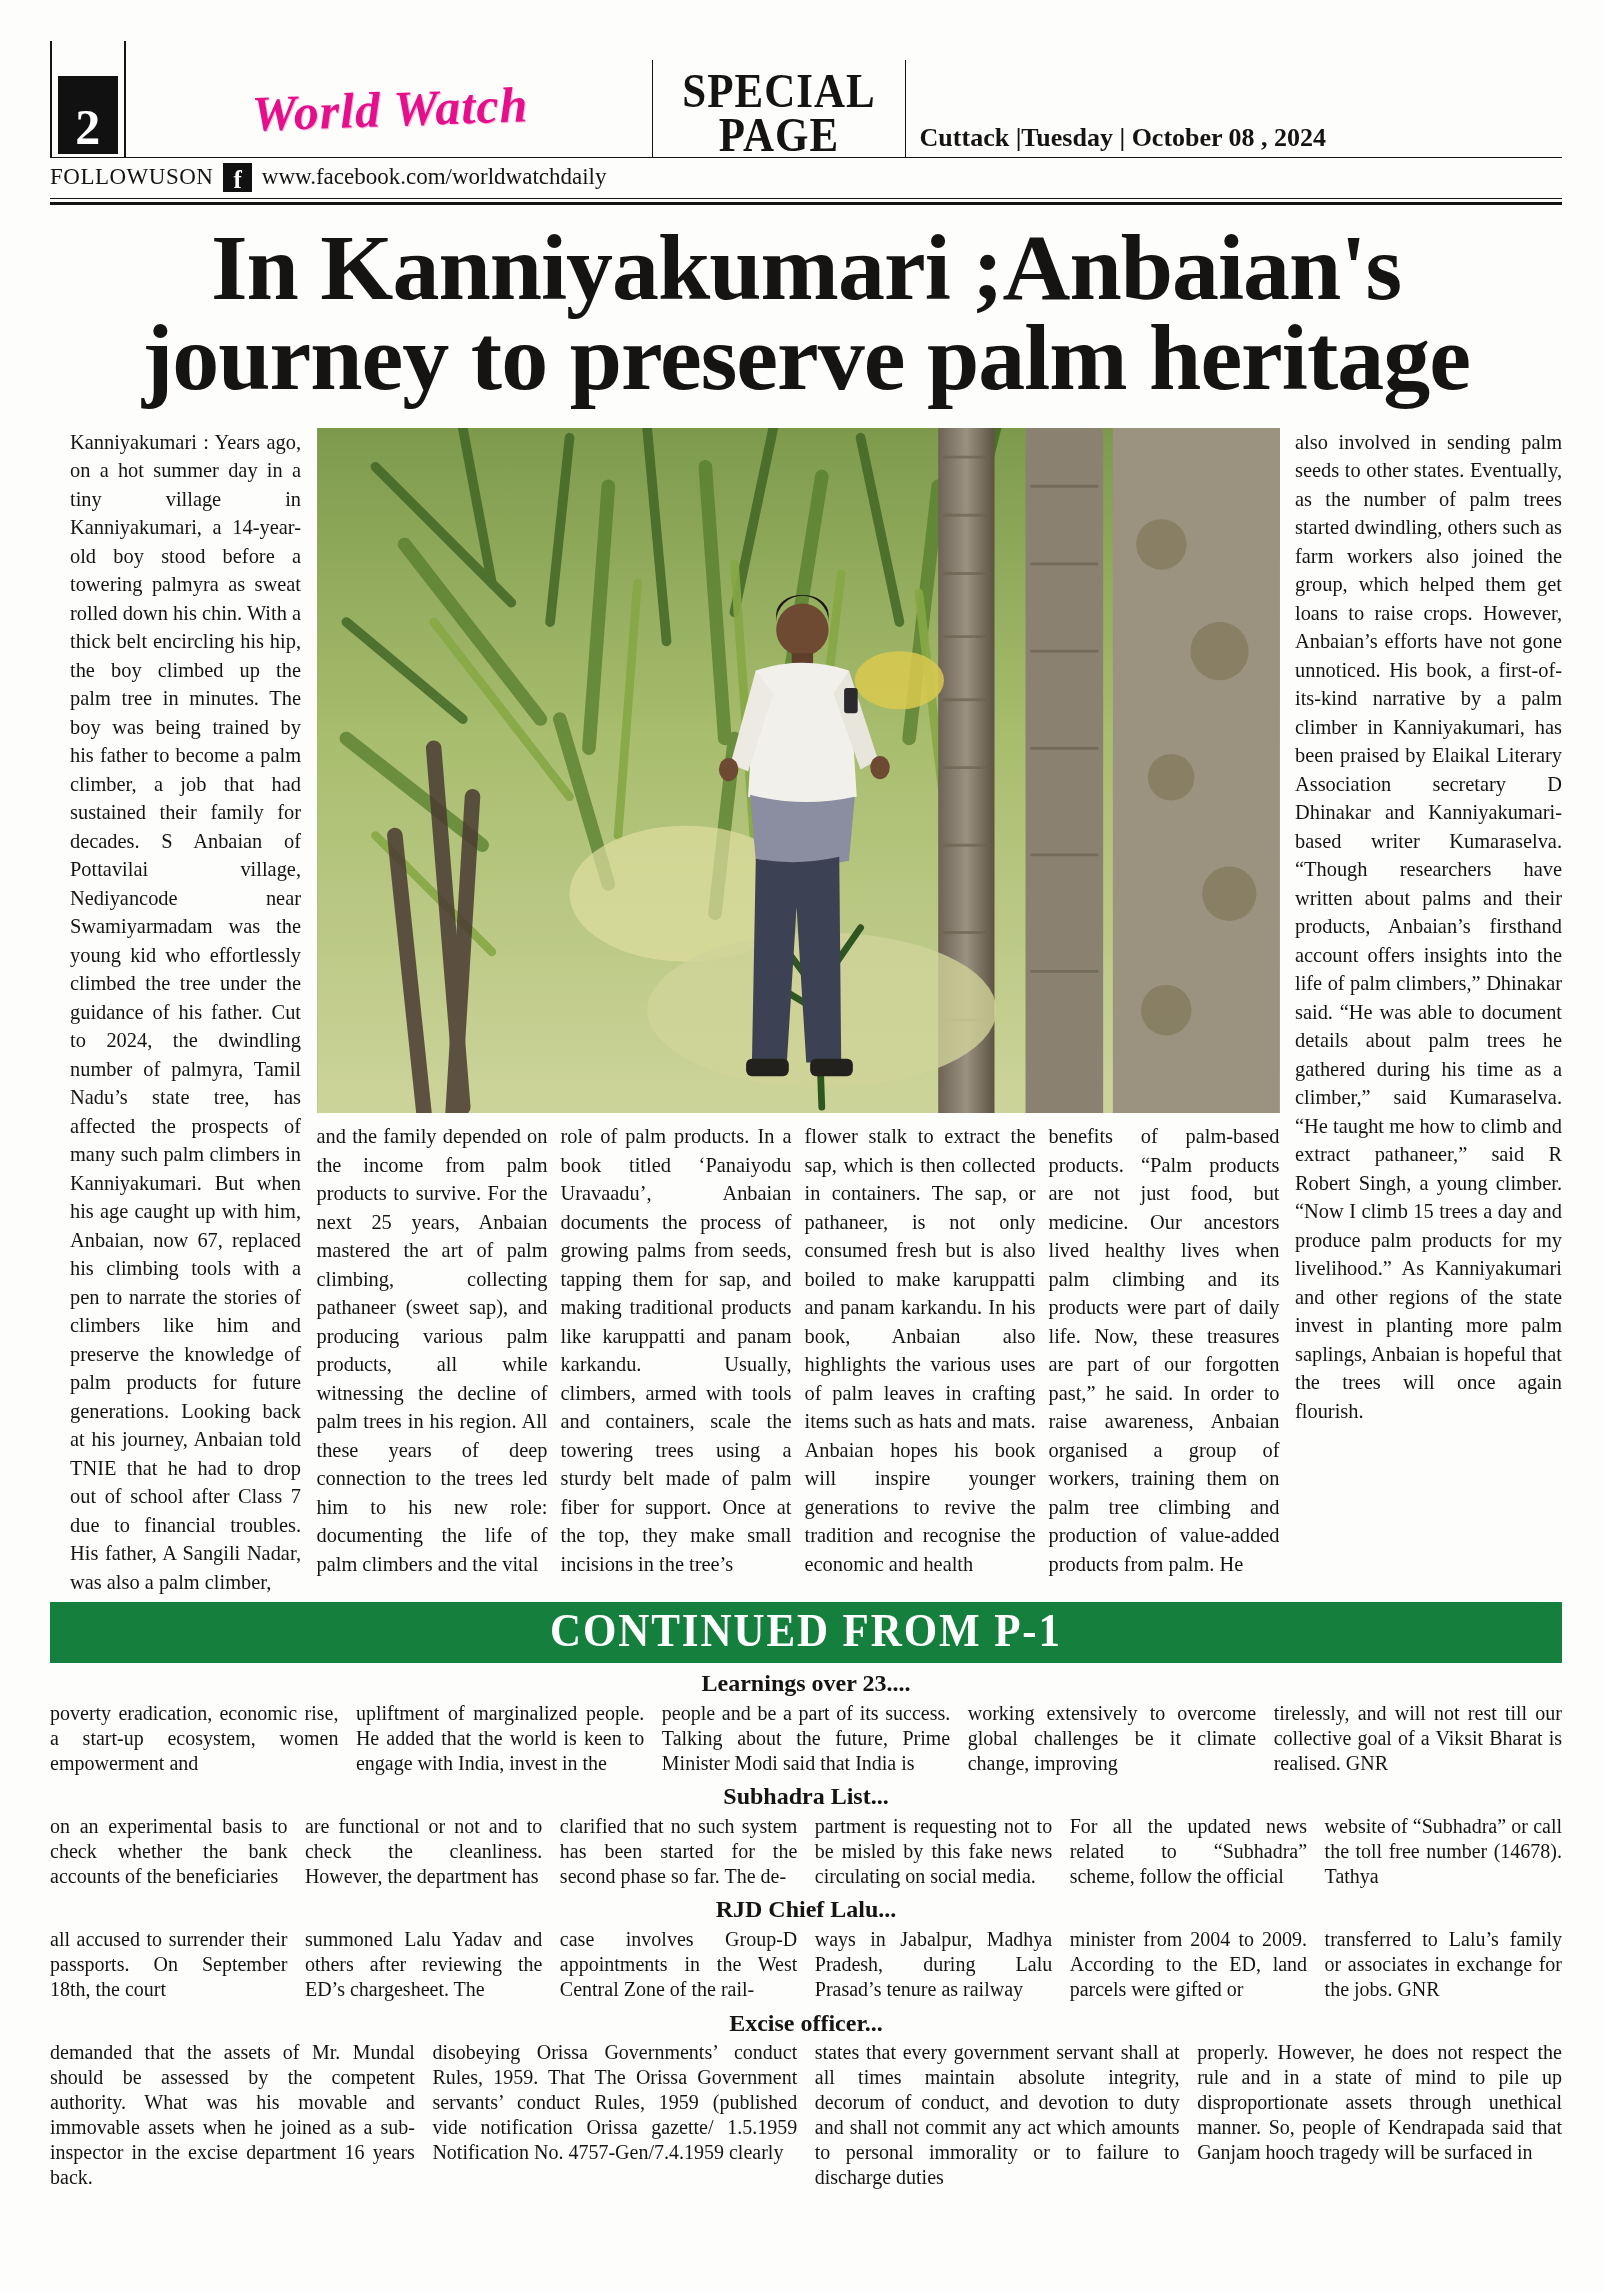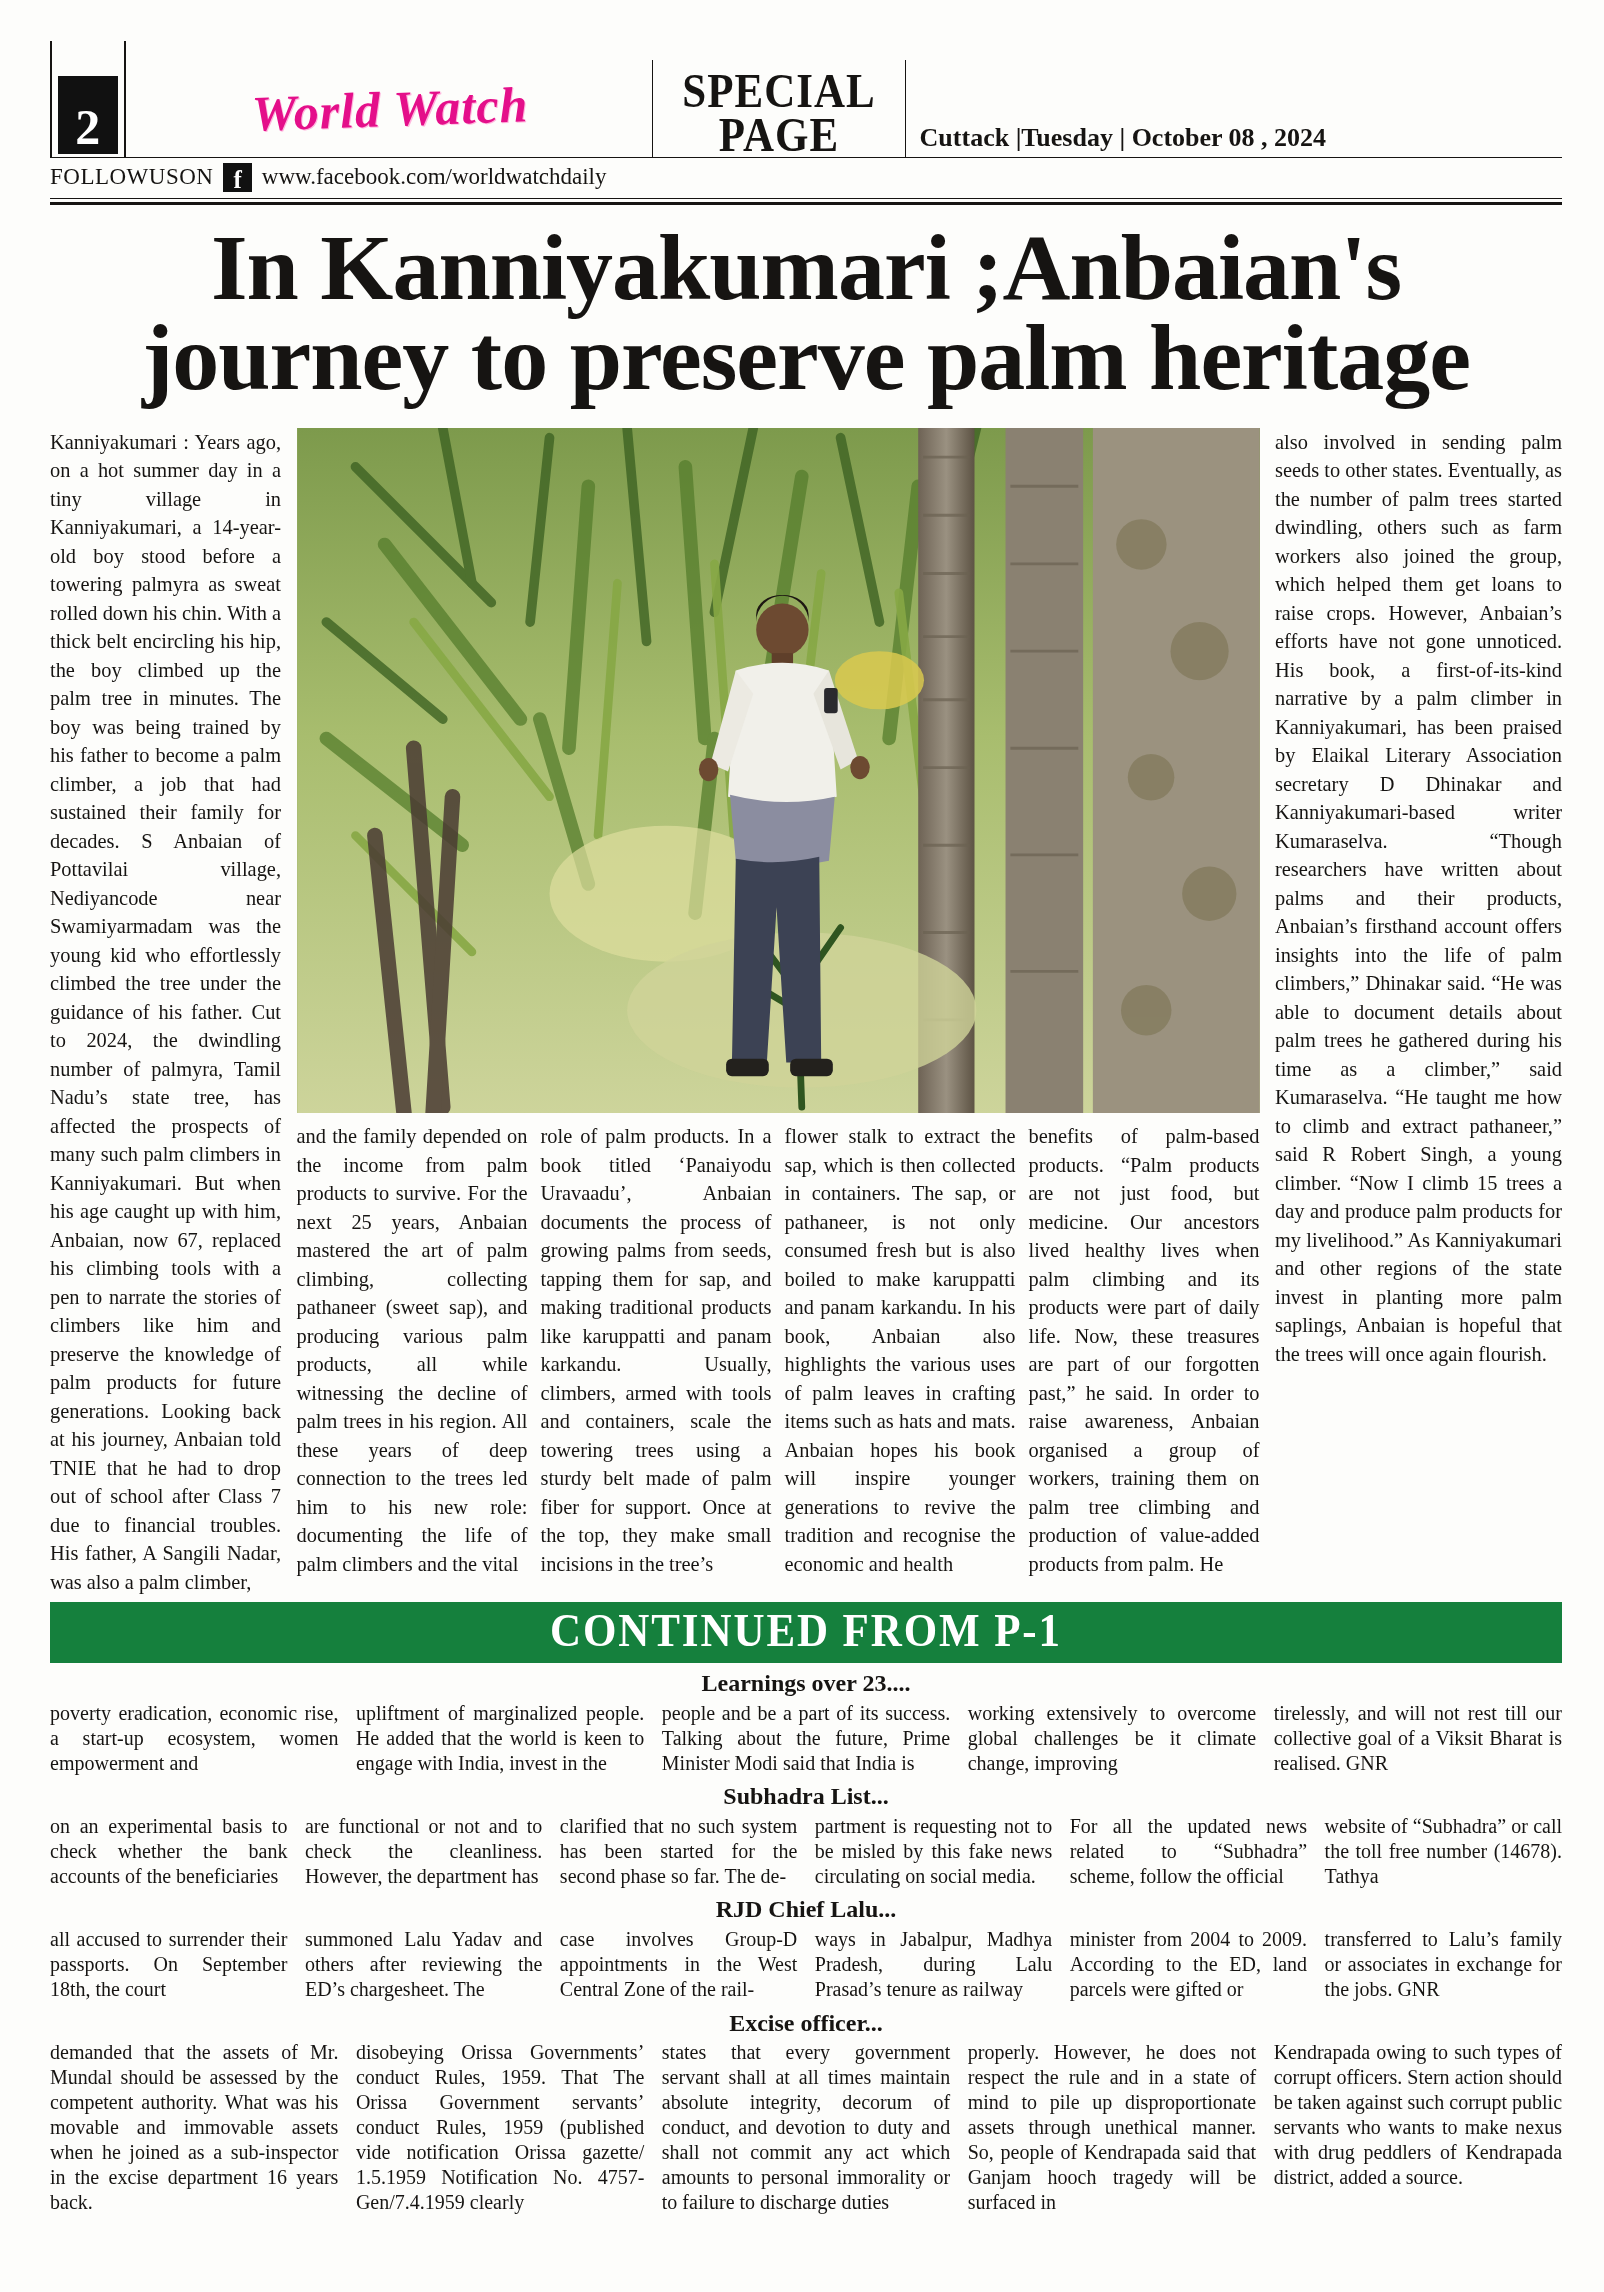--- a/index.html
+++ b/index.html
@@ -38,21 +38,21 @@
   .fb-badge{width:29px;height:29px;background:#111;color:#fff;font-weight:bold;
     display:inline-flex;align-items:flex-end;justify-content:center;font-size:25px;line-height:.9;}
   .double-rule{height:0;border-top:1.9px solid #161412;border-bottom:3.9px solid #161412;padding-top:2.9px;}
 
   
   .headline{text-align:center;font-weight:bold;font-size:94px;line-height:.96;
     letter-spacing:-1px;padding:17.5px 0 25px 0;}
   .headline div{white-space:nowrap;}
 
   
-  .article{display:flex;gap:15.5px;min-height:1124px;}
+  .article{display:flex;gap:15.5px;min-height:1124px;margin-left:20px;}
   .colA{flex:0 0 231px;}
   .mid{flex:0 0 963px;display:flex;flex-direction:column;}
   .colF{flex:1;}
   .bodytext{font-size:20.4px;line-height:28.5px;text-align:justify;text-justify:inter-word;}
   .photo{width:963px;height:685px;background:#9cb06a;margin-bottom:7.8px;}
   .midcols{display:flex;gap:13px;margin-top:1.9px;}
   .midcols .mc{flex:1;}
 
   
   .cont-bar{margin-top:5.8px;background:#15803d;color:#fff;text-align:center;
@@ -249,20 +249,19 @@
       </div>
     </div>
 
     <div class="section">
       <div class="sec-head">Excise officer...</div>
       <div class="sec-cols">
         <div class="sc">demanded that the assets of Mr. Mundal should be assessed by the competent authority. What was his movable and immovable assets when he joined as a sub-inspector in the excise department 16 years back.</div>
         <div class="sc">disobeying Orissa Governments’ conduct Rules, 1959. That The Orissa Government servants’ conduct Rules, 1959 (published vide notification Orissa gazette/ 1.5.1959 Notification No. 4757-Gen/7.4.1959 clearly</div>
         <div class="sc">states that every government servant shall at all times maintain absolute integrity, decorum of conduct, and devotion to duty and shall not commit any act which amounts to personal immorality or to failure to discharge duties</div>
         <div class="sc">properly. However, he does not respect the rule and in a state of mind to pile up disproportionate assets through unethical manner. So, people of Kendrapada said that Ganjam hooch tragedy will be surfaced in</div>
-        <div class="sc">Kendrapada owing to such types of corrupt officers. Stern action should be taken against such corrupt public servants who wants to make nexus with drug peddlers of Kendrapada district, added a source.</div>
       </div>
 
     </div>
 
   </div>
 </div>
 
 
 </body></html>

